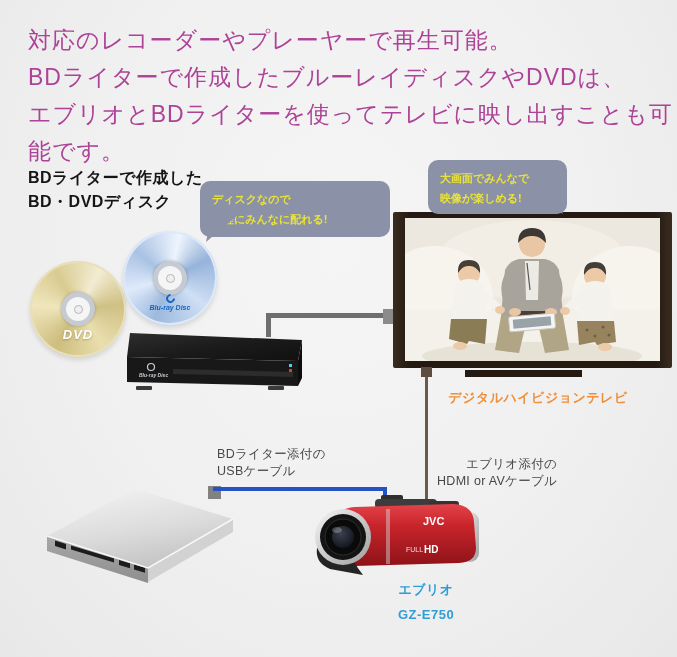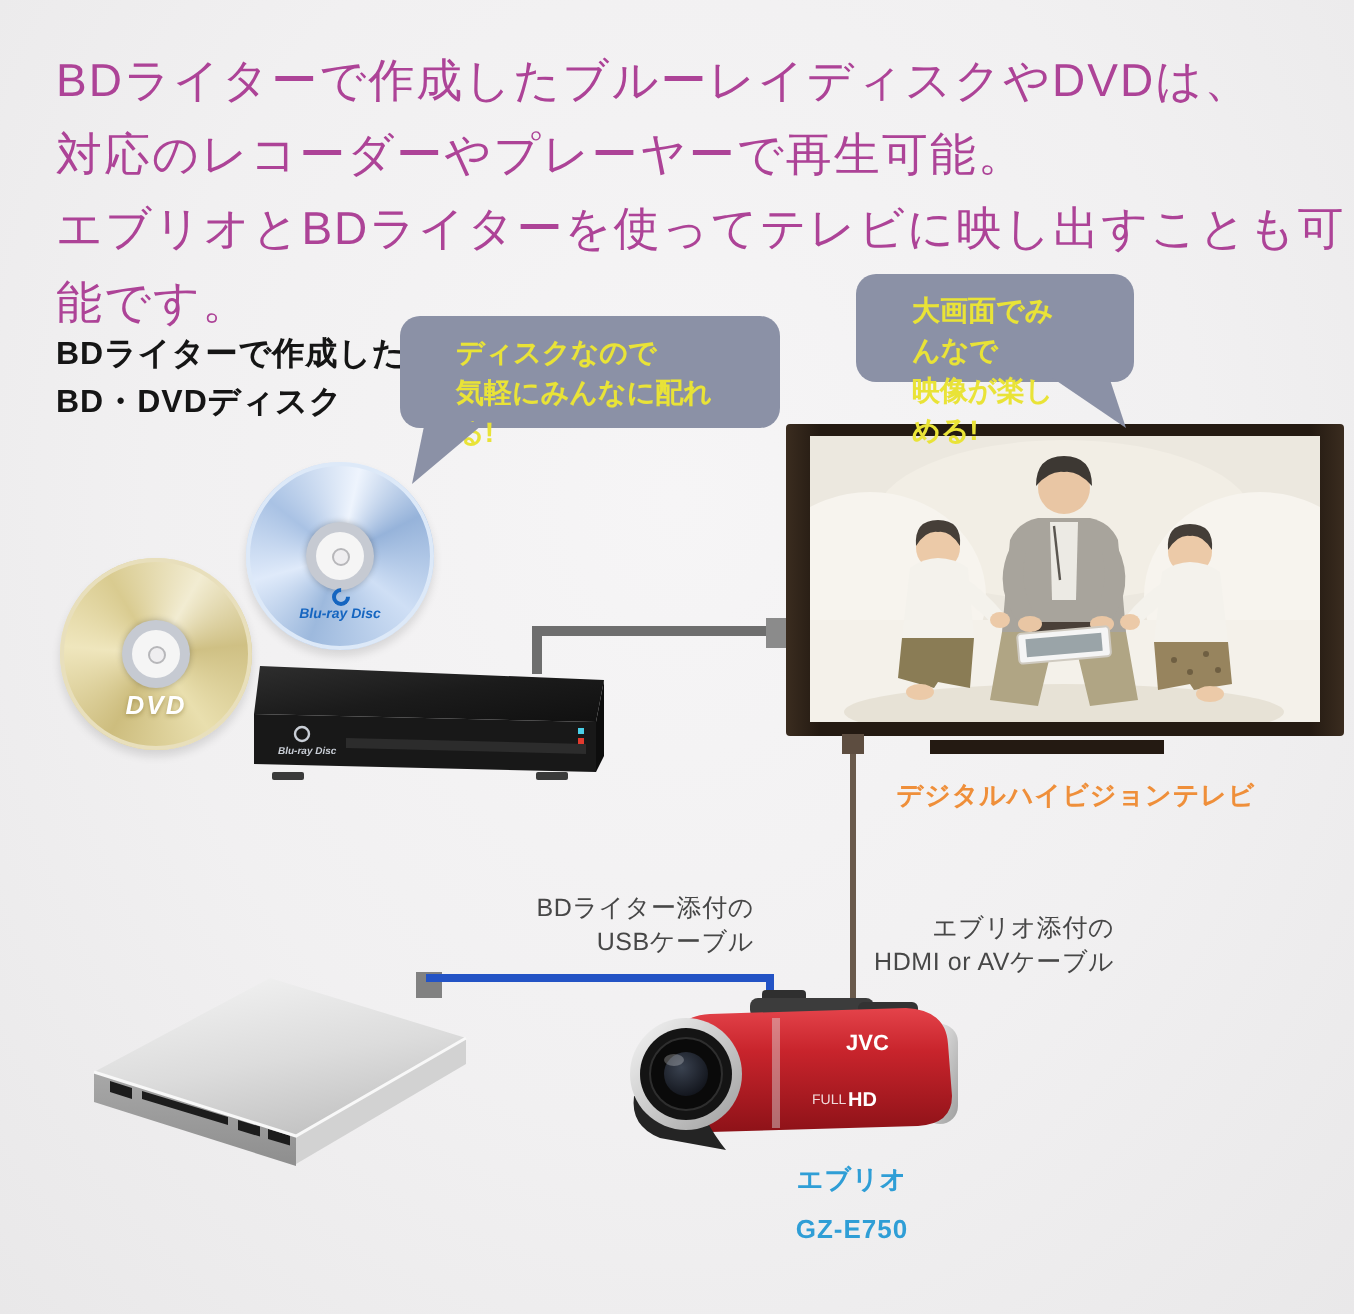--- a/index.html
+++ b/index.html
@@ -7,29 +7,29 @@
     position:relative;width:677px;height:657px;overflow:hidden;
     background:radial-gradient(ellipse at 50% 38%, #f6f5f6 0%, #f1f0f1 55%, #e9e8e9 100%);
     font-family:"Liberation Sans", sans-serif;
   }
   
   .headline{position:absolute;left:28px;top:22px;color:#ad4397;font-size:23px;line-height:37px;letter-spacing:1px;font-weight:400;}
   .headline p{margin:0;}
   
   .disc-caption{position:absolute;left:28px;top:166px;color:#151515;font-size:16px;font-weight:700;line-height:24px;letter-spacing:.5px;}
   
-  .bubble{position:absolute;background:#8b91a6;border-radius:10px;color:#e9e337;font-size:14px;font-weight:700;line-height:20px;padding:8px 28px;box-sizing:border-box;}
+  .bubble{position:absolute;background:#8b91a6;border-radius:10px;color:#e9e337;font-size:11px;font-weight:700;line-height:20px;padding:8px 12px;box-sizing:border-box;margin-top:23px;}
   .bubble-disc{left:200px;top:158px;width:190px;height:56px;}
   .bubble-tv{left:428px;top:137px;width:139px;height:54px;}
   .tail{position:absolute;background:#8b91a6;}
   .tail-disc{left:206px;top:211px;width:46px;height:31px;clip-path:polygon(14% 0,80% 0,0 100%);}
   .tail-tv{left:517px;top:189px;width:46px;height:25px;clip-path:polygon(20% 0,82% 0,100% 100%);}
   
   .disc{position:absolute;border-radius:50%;}
-  .disc-dvd{left:30px;top:279px;width:96px;height:96px;
+  .disc-dvd{left:30px;top:261px;width:96px;height:96px;
     background:conic-gradient(from 210deg,#cdbd7e,#efe6bd 18%,#d9cb90 33%,#f2ecd2 50%,#cfc084 65%,#e9dfae 82%,#cdbd7e);
     box-shadow:inset 0 0 0 2px #e8dfbc, 0 3px 5px rgba(0,0,0,.12);}
   .disc-bd{left:123px;top:231px;width:94px;height:94px;
     background:conic-gradient(from 200deg,#9db9dd,#dfeafa 15%,#a9c2e4 30%,#eef4fd 48%,#96b3da 62%,#cfdff5 80%,#9db9dd);
     box-shadow:inset 0 0 0 2px #dde9f8, 0 3px 5px rgba(0,0,0,.12);}
   .hub{position:absolute;left:50%;top:50%;transform:translate(-50%,-50%);width:34px;height:34px;border-radius:50%;
     background:#c6cad2;display:flex;align-items:center;justify-content:center;box-shadow:0 0 3px rgba(0,0,0,.25);}
   .hub-inner{width:24px;height:24px;border-radius:50%;background:#f5f5f5;display:flex;align-items:center;justify-content:center;}
   .hub-hole{width:9px;height:9px;border-radius:50%;background:#efeef0;border:1px solid #b7b7ba;box-sizing:border-box;}
   .dvd-logo{position:absolute;left:0;right:0;top:66px;text-align:center;color:#fff;font-weight:700;font-style:italic;font-size:13px;letter-spacing:1px;text-shadow:0 1px 2px rgba(120,100,30,.45);}
@@ -48,41 +48,41 @@
   .cable-usb-stub-r{left:377px;top:500px;width:13px;height:12px;background:#6f6f6f;}
   
   .lbl{position:absolute;margin:0;font-weight:700;}
   .lbl-orange{color:#ef8f3a;font-size:13px;line-height:20px;letter-spacing:.5px;text-align:center;}
   .lbl-recorder{left:118px;top:398px;width:200px;}
   .lbl-tv{left:438px;top:388px;width:200px;}
   .lbl-blue{color:#2f9ed6;text-align:center;font-size:16px;line-height:23px;letter-spacing:.5px;}
   .lbl-writer{left:34px;top:580px;width:200px;}
   .lbl-cam{left:326px;top:577px;width:200px;font-size:13px;line-height:25px;}
   .lbl-cable{position:absolute;color:#474747;font-size:12.5px;line-height:17px;font-weight:400;margin:0;letter-spacing:.3px;}
-  .lbl-usb{left:217px;top:446px;width:160px;text-align:right;}
+  .lbl-usb{left:217px;top:446px;width:160px;text-align:left;}
   .lbl-av{left:437px;top:456px;text-align:right;}
   
   .tv-frame{position:absolute;left:393px;top:212px;width:279px;height:156px;background:linear-gradient(90deg,#3a2c1f 0%,#241a12 6%,#241a12 94%,#3a2c1f 100%);border-radius:2px;}
   .tv-screen{position:absolute;left:12px;top:6px;width:255px;height:143px;overflow:hidden;background:#ece8df;}
   .tv-stand{position:absolute;left:465px;top:370px;width:117px;height:7px;background:#241a12;}
   
   .dev{position:absolute;}
   .dev-recorder{left:118px;top:328px;}
   .dev-writer{left:35px;top:478px;}
   .dev-cam{left:303px;top:490px;}
   svg text{font-family:"Liberation Sans", sans-serif;}
 </style>
 </head>
 <body>
 
 <div class="stage">
 
   <div class="headline">
+    <p>対応のレコーダーやプレーヤーで再生可能。</p>
     <p>BDライターで作成したブルーレイディスクやDVDは、</p>
-    <p>対応のレコーダーやプレーヤーで再生可能。</p>
     <p>エブリオとBDライターを使ってテレビに映し出すことも可能です。</p>
   </div>
 
   <div class="disc-caption">
     <div>BDライターで作成した</div>
     <div>BD・DVDディスク</div>
   </div>
 
   <div class="disc disc-dvd">
     <div class="hub">

